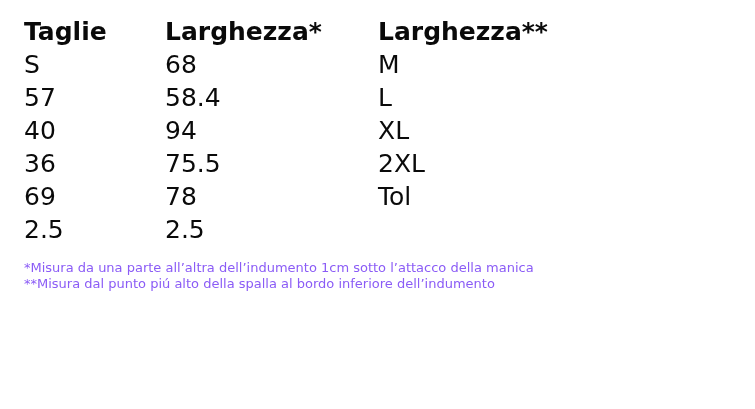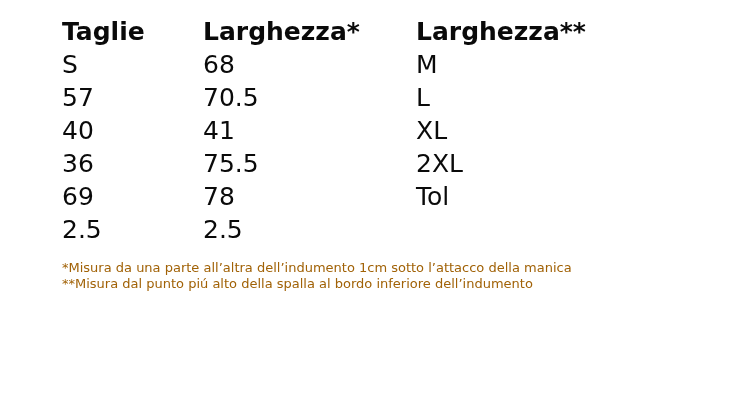--- a/index.html
+++ b/index.html
@@ -10,65 +10,64 @@
   }
   body {
     width: 755px;
     height: 409px;
     font-family: "DejaVu Sans", "Liberation Sans", sans-serif;
     color: #0a0a0a;
     overflow: hidden;
   }
   .sheet {
     padding: 15px 18px 0 24px;
-    margin-left: 38px;
   }
   .size-grid {
     display: grid;
     grid-template-columns: 141px 213px auto;
     font-size: 25px;
     line-height: 33px;
     letter-spacing: 0;
   }
   .size-grid .hdr {
     font-weight: 700;
   }
   .size-grid .cell {
     white-space: nowrap;
   }
   .footnotes {
     margin-top: 14px;
     font-size: 13px;
     line-height: 16px;
-    color: #a16207;
+    color: #8b5cf6;
   }
   .footnotes .note {
     white-space: nowrap;
   }
 </style>
 </head>
 <body>
 
 <div class="sheet">
 
   <div class="size-grid">
     <div class="cell hdr">Taglie</div>
     <div class="cell hdr">Larghezza*</div>
     <div class="cell hdr">Larghezza**</div>
 
     <div class="cell">S</div>
     <div class="cell">68</div>
 
     <div class="cell">M</div>
     <div class="cell">57</div>
-    <div class="cell">70.5</div>
+    <div class="cell">58.4</div>
 
     <div class="cell">L</div>
     <div class="cell">40</div>
-    <div class="cell">41</div>
+    <div class="cell">94</div>
 
     <div class="cell">XL</div>
     <div class="cell">36</div>
     <div class="cell">75.5</div>
 
     <div class="cell">2XL</div>
     <div class="cell">69</div>
     <div class="cell">78</div>
 
     <div class="cell">Tol</div>

